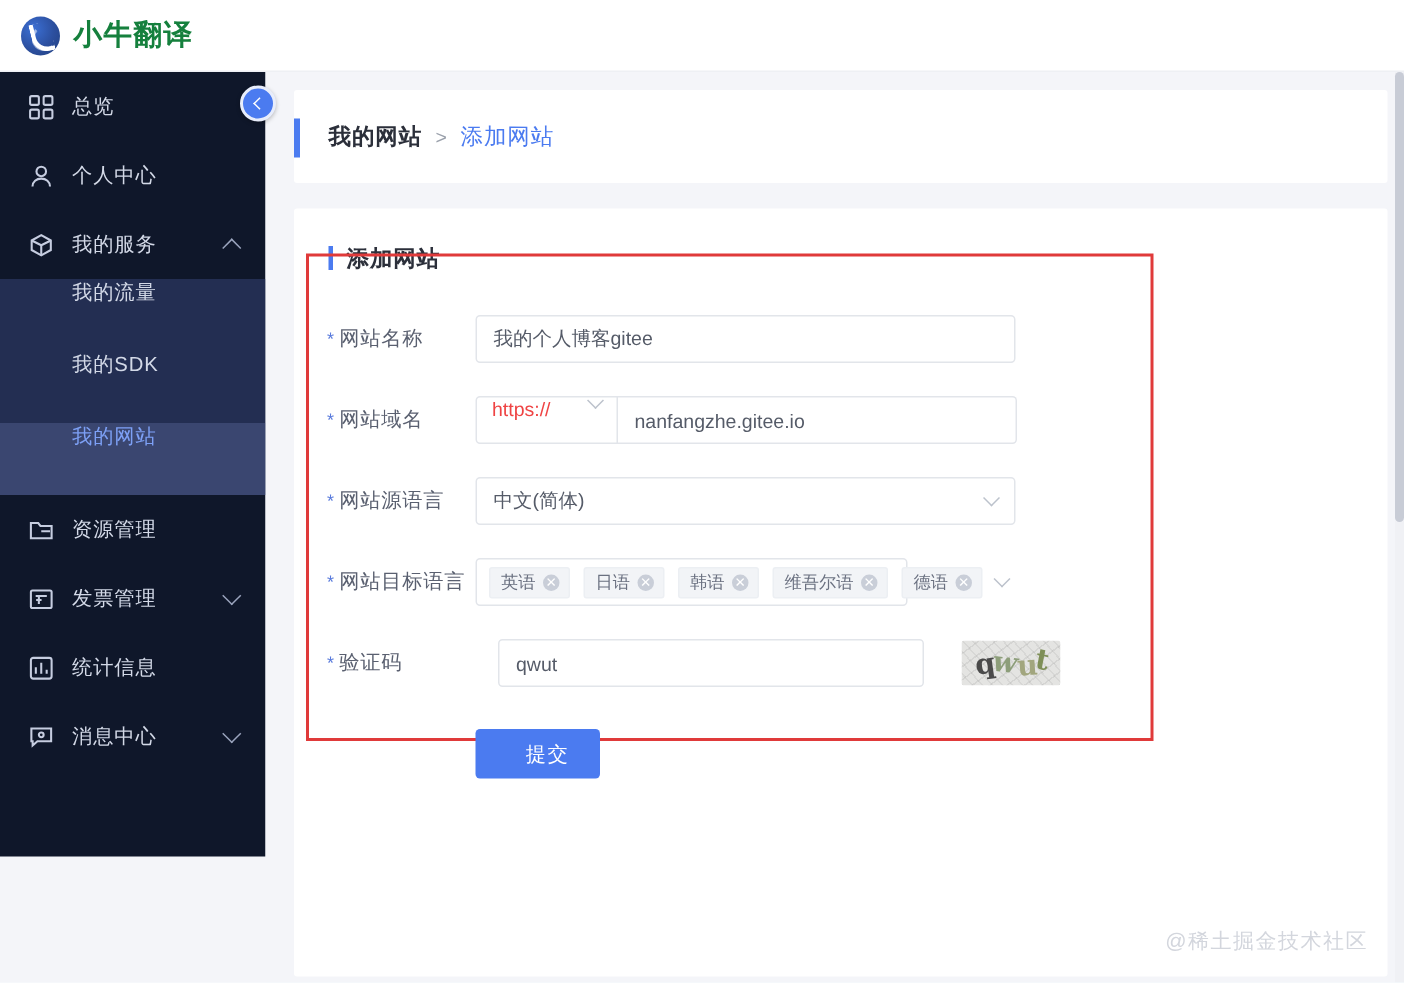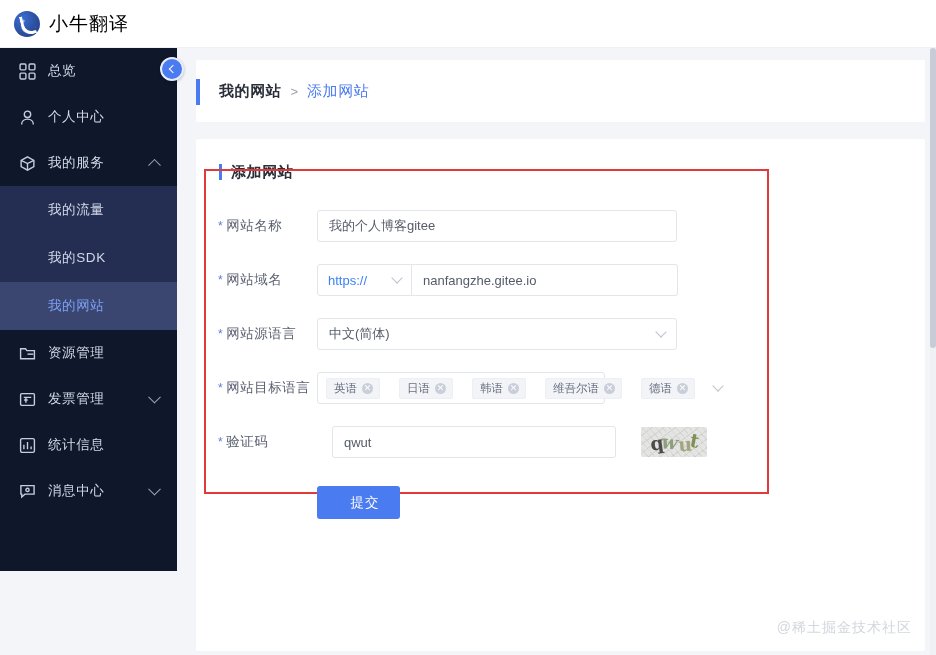--- a/index.html
+++ b/index.html
@@ -28,21 +28,21 @@
     border-left: 3px solid #fff; border-bottom: 3px solid #fff;
     border-radius: 0 0 0 11px; transform: rotate(-14deg);
   }
   .logo-mark::after {
     content: ""; position: absolute; right: 2px; bottom: 3px;
     width: 13px; height: 13px; border-radius: 50%;
     border: 2px solid rgba(255,255,255,.55); border-top-color: transparent;
     border-right-color: transparent;
   }
   .logo-text {
-    margin-left: 9px; font-size: 19px; font-weight: normal; color: #000000;
+    margin-left: 9px; font-size: 19px; font-weight: bold; color: #15803d;
     letter-spacing: 1px; line-height: 1;
   }
 
   
   .sidebar {
     position: absolute; left: 0; top: 48px; width: 177px; height: 523px;
     background: #0f172a; color: #cfd6e6;
   }
   .nav-item {
     position: relative; height: 46px; display: flex; align-items: center;
@@ -56,21 +56,21 @@
   .nav-item .ico svg { display: block; }
   .nav-item .caret {
     position: absolute; right: 18px; top: 50%; width: 9px; height: 9px;
     border-right: 1.4px solid #9aa4bd; border-bottom: 1.4px solid #9aa4bd;
   }
   .caret.down { transform: translateY(-70%) rotate(45deg); }
   .caret.up   { transform: translateY(-25%) rotate(-135deg); }
 
   .submenu { background: #232e52; }
   .sub-item {
-    height: 48px; display: flex; align-items: center; padding-left: 48px;
+    height: 48px; display: flex; padding-left: 48px;
     font-size: 13.5px; color: #d3d9e7; letter-spacing: .6px; cursor: pointer;
   }
   .sub-item.active { background: #3a4670; color: #7da0f5; }
 
   
   .collapse-btn {
     position: absolute; left: 160px; top: 57px; width: 24px; height: 24px;
     border-radius: 50%; background: #4b7bf0; border: 2px solid #e8edfb;
     display: flex; align-items: center; justify-content: center; cursor: pointer;
     z-index: 30; box-shadow: 0 1px 3px rgba(0,0,0,.25);
@@ -124,27 +124,27 @@
   }
   .req { color: #5a7bdc; margin-right: 3px; font-size: 12px; }
 
   .field {
     height: 32px; border: 1px solid #e2e5ea; border-radius: 3px;
     background: #fff; display: flex; align-items: center;
     font-size: 13px; color: #555b68; padding: 0 11px;
   }
   .field.w-input { width: 360px; }
   .field.w-select { width: 360px; justify-content: space-between; }
-  .field.w-tags { width: 288px; padding: 0 8px; gap: 19px; }
+  .field.w-tags { width: 288px; padding: 0 8px; gap: 9px; }
 
   .proto-group { display: flex; }
   .proto {
     width: 95px; height: 32px; border: 1px solid #e2e5ea; border-radius: 3px 0 0 3px;
-    display: flex; align-items: center; justify-content: space-between;
-    padding: 0 10px; font-size: 13px; color: #3b82f6; cursor: pointer;
+    display: flex; justify-content: space-between;
+    padding: 0 10px; font-size: 13px; color: #ef4444; cursor: pointer;
   }
   .domain {
     width: 266px; height: 32px; border: 1px solid #e2e5ea; border-left: none;
     border-radius: 0 3px 3px 0; display: flex; align-items: center;
     padding: 0 11px; font-size: 13px; color: #555b68;
   }
 
   .chev {
     width: 8px; height: 8px; border-right: 1.3px solid #bcc2cc;
     border-bottom: 1.3px solid #bcc2cc; transform: translateY(-2px) rotate(45deg);

